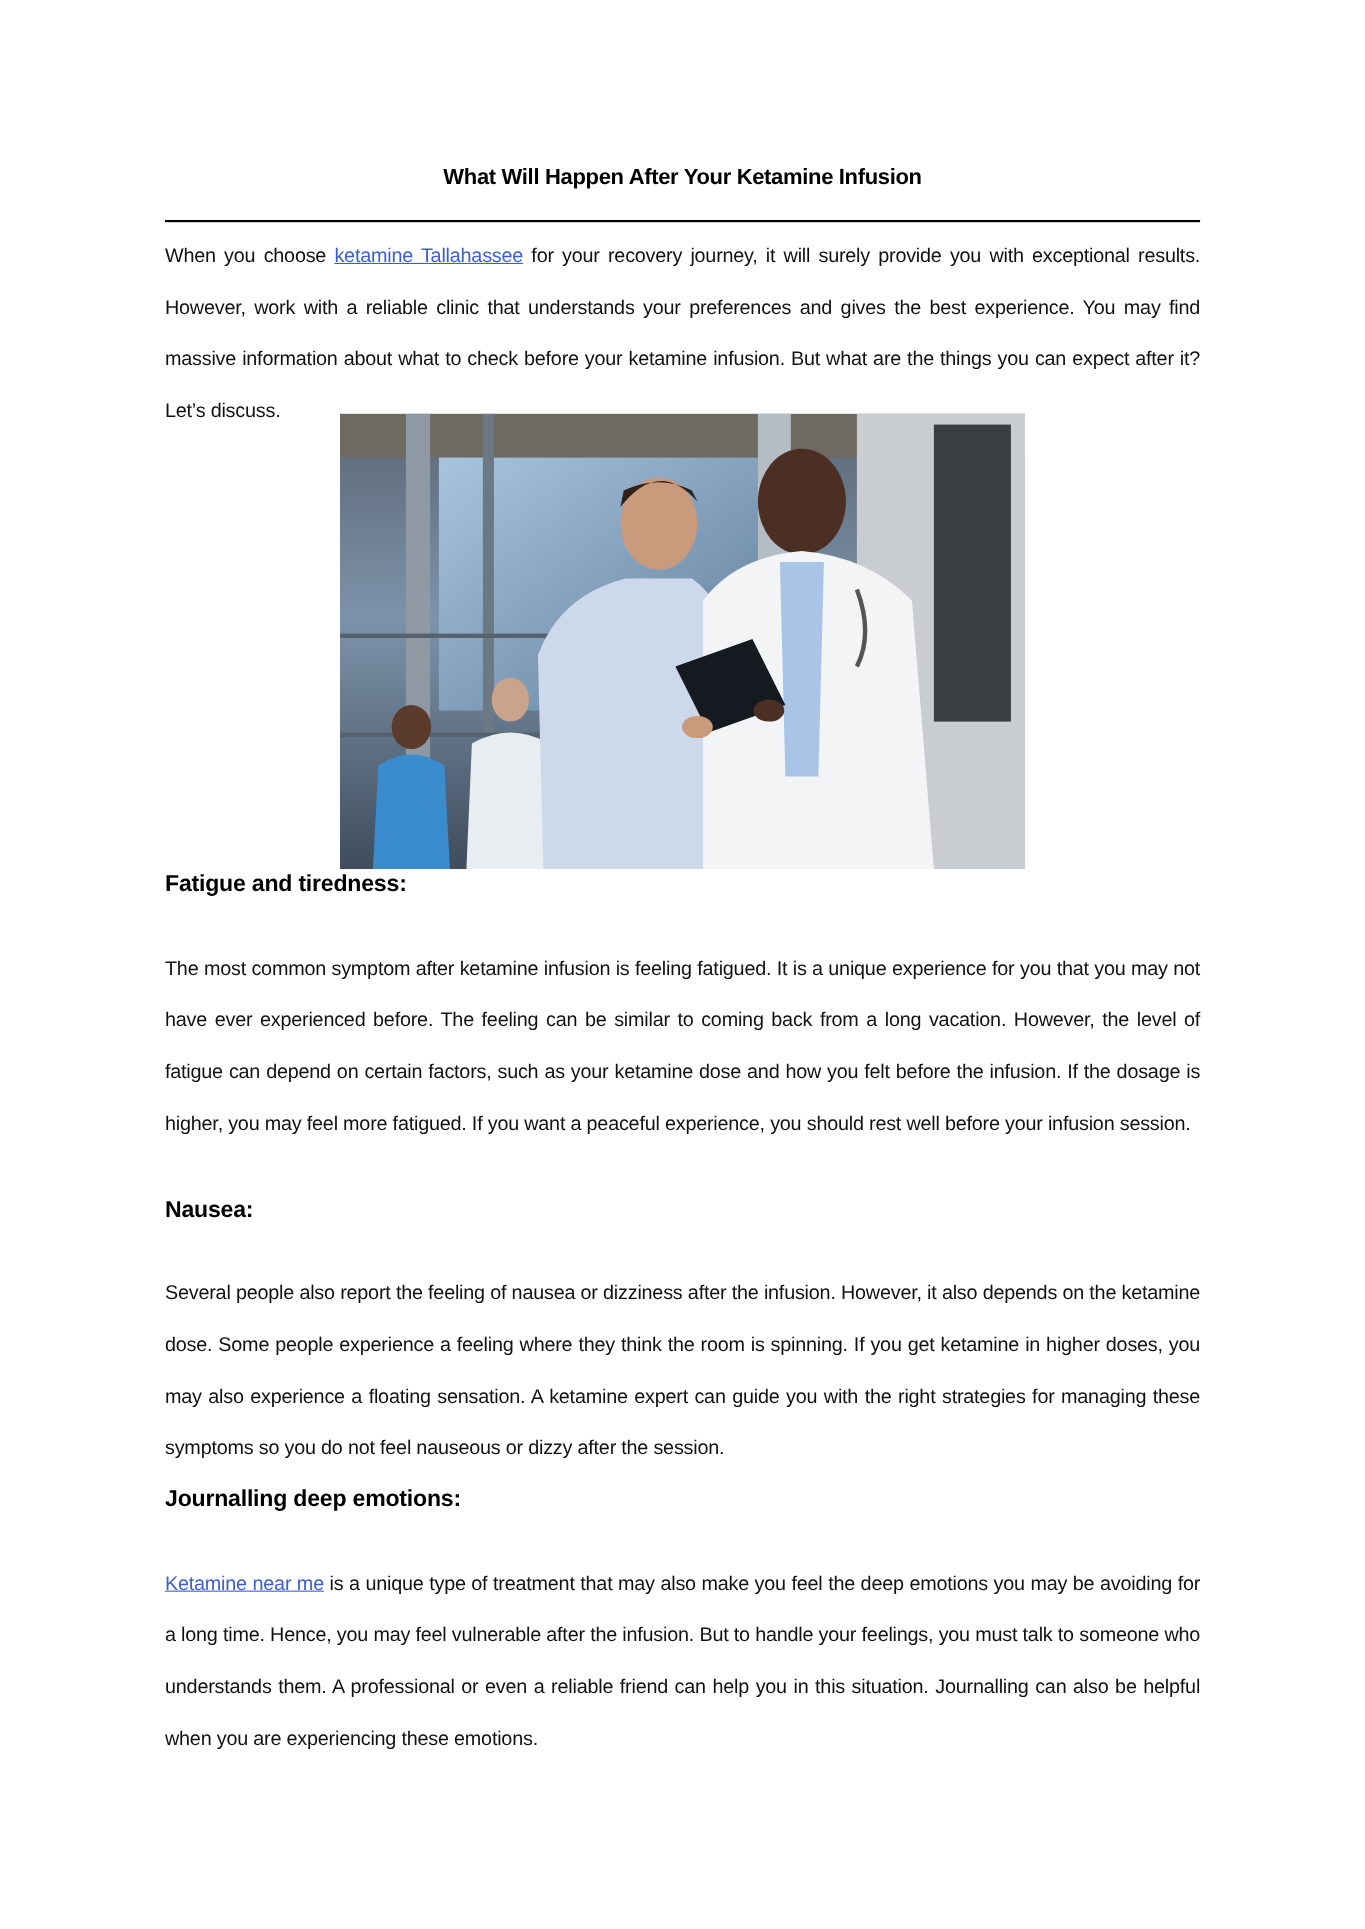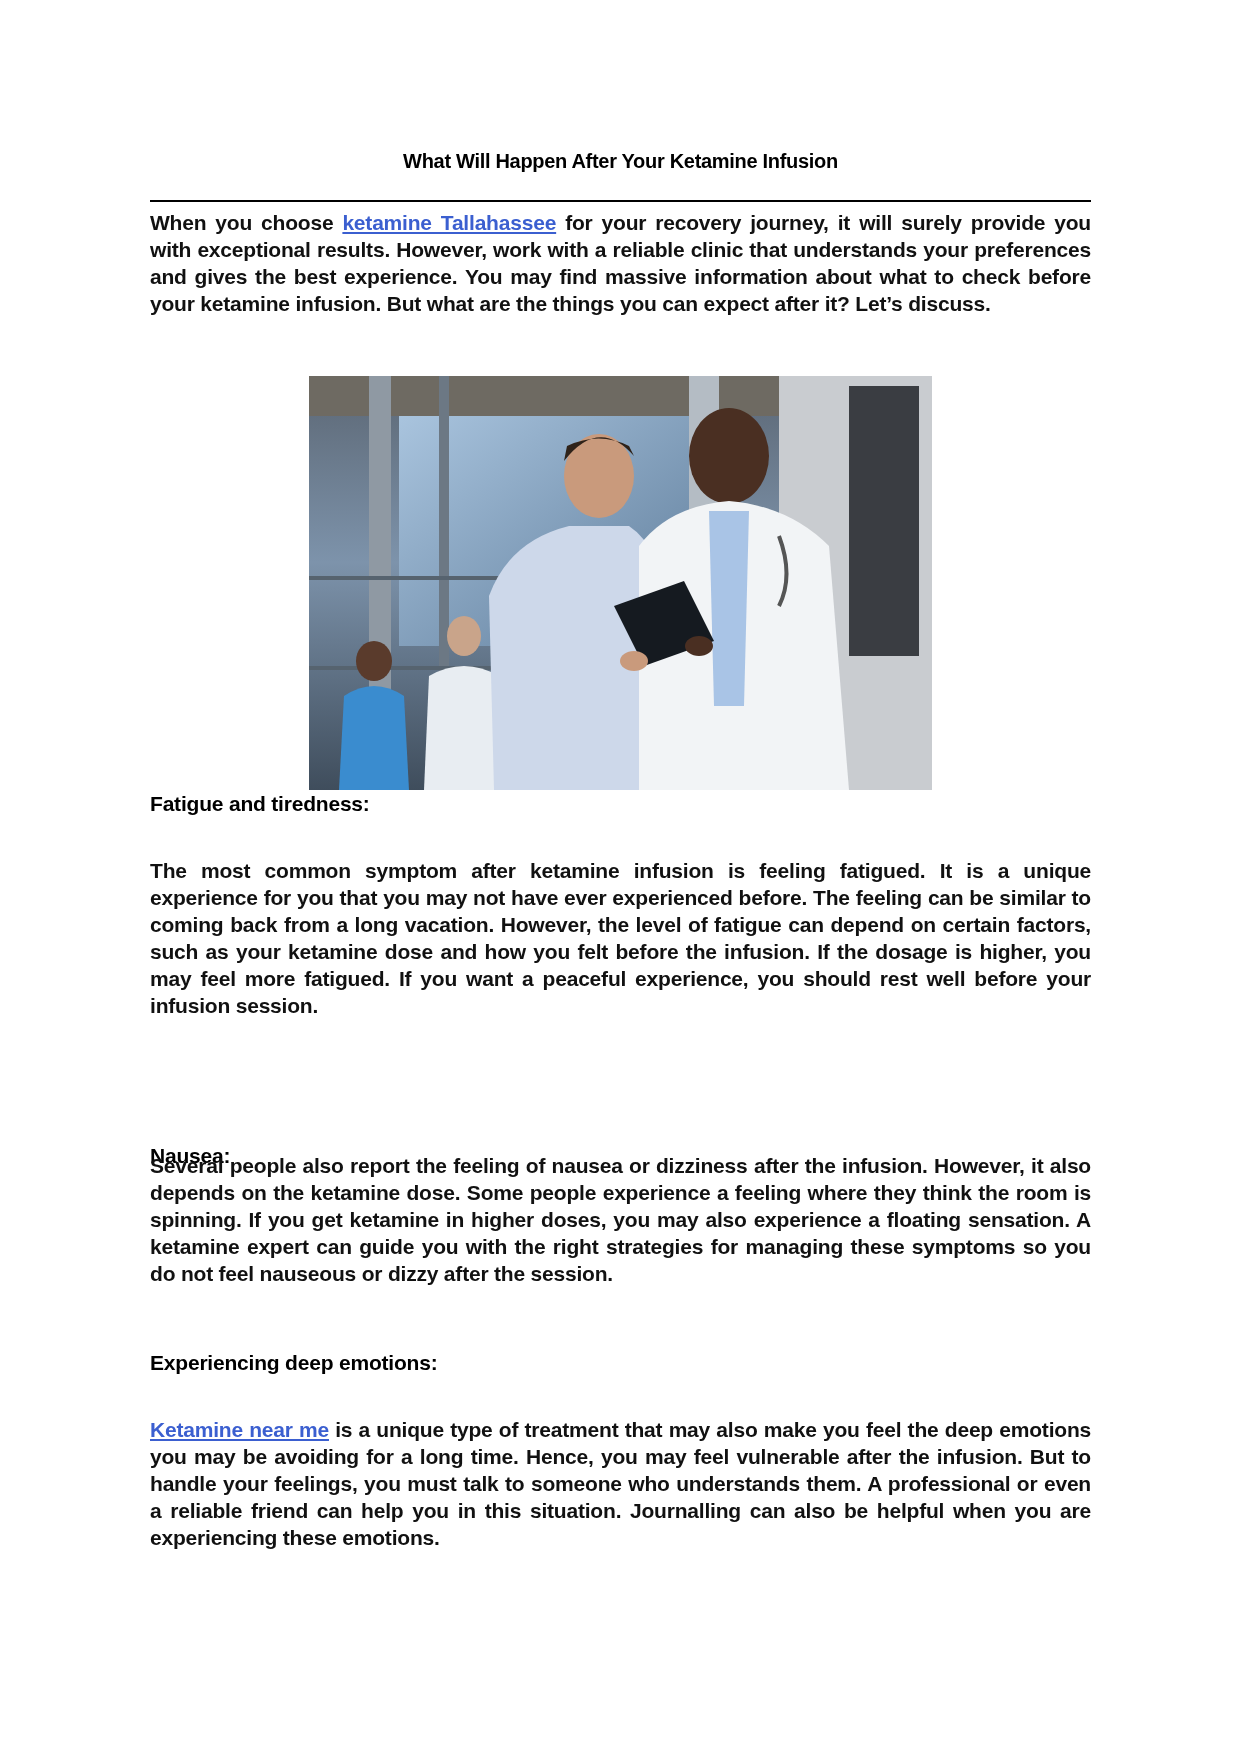--- a/index.html
+++ b/index.html
@@ -2,22 +2,22 @@
 <html><head>
 <meta charset="utf-8">
 <style>
   html, body { margin: 0; padding: 0; background: #ffffff; }
   body { width: 1241px; height: 1754px; position: relative; overflow: hidden;
          font-family: "Liberation Sans", "DejaVu Sans", sans-serif; color: #111; }
   .page { position: absolute; left: 150px; top: 0; width: 941px; }
   .title { position: absolute; top: 150px; left: 0; width: 941px; text-align: center;
            font-weight: bold; font-size: 20px; letter-spacing: -0.3px; color: #000; }
   .rule { position: absolute; top: 200px; left: 0; width: 941px; height: 2px; background: #000; }
-  .para { position: absolute; left: 0; width: 941px; font-size: 21px; line-height: 27px;
-          text-align: justify; color: #111; letter-spacing: -0.2px; font-weight: bold; }
+  .para { position: absolute; left: 0; width: 941px; font-size: 18px; line-height: 47px;
+          text-align: justify; color: #111; letter-spacing: -0.2px; }
   .para a { color: #3b5fd0; text-decoration: underline; }
   .heading { position: absolute; left: 0; font-weight: bold; font-size: 21px; color: #000; letter-spacing: -0.2px; }
   .photo { position: absolute; left: 159px; top: 376px; width: 623px; height: 414px; overflow: hidden; }
 </style>
 </head>
 <body>
 
 <div class="page">
   <div class="title">What Will Happen After Your Ketamine Infusion</div>
   <div class="rule"></div>
@@ -65,18 +65,18 @@
 
       <path d="M305 230 L375 205 L405 265 L335 290 Z" fill="#151a20"></path>
       <ellipse cx="325" cy="285" rx="14" ry="10" fill="#c99a7c"></ellipse>
       <ellipse cx="390" cy="270" rx="14" ry="10" fill="#4a2f22"></ellipse>
     </svg>
   </div>
 
   <div class="heading" style="top:792px;text-align:right;">Fatigue and tiredness:</div>
   <div class="para" style="top:857px;">The most common symptom after ketamine infusion is feeling fatigued. It is a unique experience for you that you may not have ever experienced before. The feeling can be similar to coming back from a long vacation. However, the level of fatigue can depend on certain factors, such as your ketamine dose and how you felt before the infusion. If the dosage is higher, you may feel more fatigued. If you want a peaceful experience, you should rest well before your infusion session.</div>
 
-  <div class="heading" style="top:1144px;">Nausea:</div>
+  <div class="heading" style="top:1088px;">Nausea:</div>
   <div class="para" style="top:1152px;">Several people also report the feeling of nausea or dizziness after the infusion. However, it also depends on the ketamine dose. Some people experience a feeling where they think the room is spinning. If you get ketamine in higher doses, you may also experience a floating sensation. A ketamine expert can guide you with the right strategies for managing these symptoms so you do not feel nauseous or dizzy after the session.</div>
 
-  <div class="heading" style="top:1351px;">Experiencing deep emotions:</div>
+  <div class="heading" style="top:1351px;">Journalling deep emotions:</div>
   <div class="para" style="top:1416px;"><a href="#">Ketamine near me</a><span> is a unique type of treatment that may also make you feel the deep emotions you may be avoiding for a long time. Hence, you may feel vulnerable after the infusion. But to handle your feelings, you must talk to someone who understands them. A professional or even a reliable friend can help you in this situation. Journalling can also be helpful when you are experiencing these emotions.</span></div>
 </div>
 
 </body></html>

